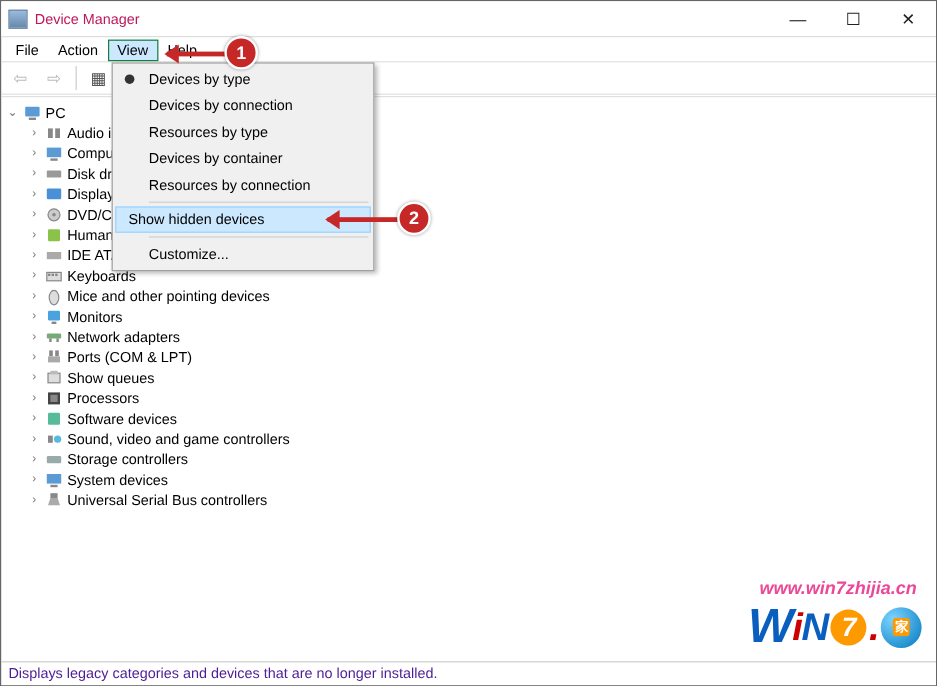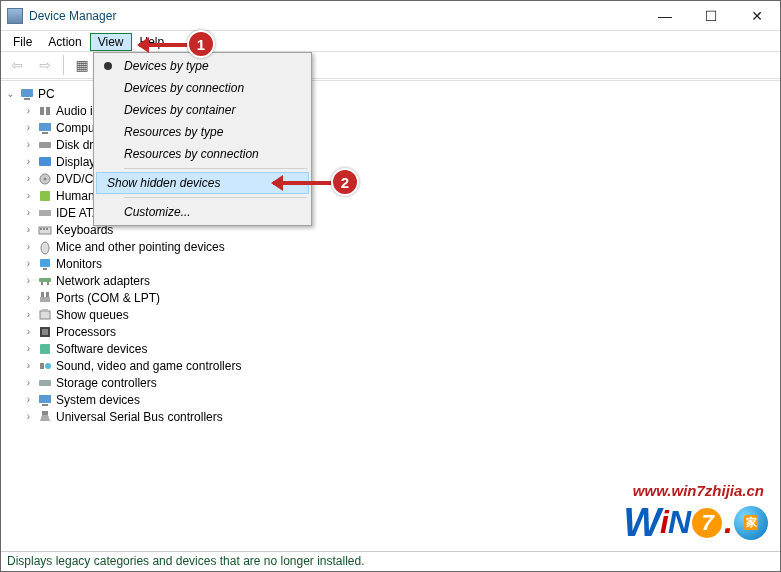--- a/index.html
+++ b/index.html
@@ -1,21 +1,21 @@
 <!DOCTYPE html>
 <html><head>
 <meta charset="utf-8">
 <style>
   * { box-sizing: border-box; margin: 0; padding: 0; font-family: "Segoe UI", Tahoma, sans-serif; }
   body { background: #fff; width: 781px; height: 572px; position: relative; overflow: hidden; border:1px solid #666;}
   
   
   .titlebar { height: 30px; background: #fff; display: flex; align-items: center; border-bottom: 1px solid #ddd; }
   .titlebar .app-icon { width: 16px; height: 16px; margin: 0 6px; background: linear-gradient(#9bd, #68a); border:1px solid #579; }
-  .titlebar .title { font-size: 12px; flex: 1; color: #0c4a6e;}
+  .titlebar .title { font-size: 12px; flex: 1; color: #be185d;}
   .win-controls { display: flex; }
   .win-controls div { width: 46px; height: 30px; display:flex; align-items:center; justify-content:center; font-size:14px; color:#222;}
   
   
   .menubar { height: 20px; display: flex; align-items: flex-end; padding: 0 4px; font-size: 12px; }
   .menubar .menu-item { padding: 2px 8px; cursor: default; }
   .menubar .menu-item.open { background: #cce8ff; border:1px solid #15803d; padding:1px 7px;}
   
   
   .toolbar { height: 28px; border-top:1px solid #e0e0e0; border-bottom: 1px solid #e0e0e0; display:flex; align-items:center; padding:0 4px; gap:4px;}
@@ -24,39 +24,39 @@
   
   
   .tree-area{ position:absolute; top:79px; left:0; right:0; bottom:20px; border-top:1px solid #e0e0e0; overflow:auto; padding:4px 0;}
   .tree{ font-size:12px; }
   .tree-row{ display:flex; align-items:center; height:17px; padding-left:4px; white-space:nowrap; gap:3px;}
   .tree-row .exp{ width:11px; display:inline-flex; justify-content:center; color:#777; font-size:10px;}
   .tree-row .ico{ width:16px; height:16px; display:inline-flex; align-items:center; justify-content:center; font-size:11px;}
   .tree .children .tree-row{ padding-left:22px;}
   
   
-  .dropdown{ position:absolute; top:51px; left:92px; width:219px; background:#f0f0f0; border:1px solid #a0a0a0; box-shadow:2px 2px 4px rgba(0,0,0,.3); font-size:12px; padding:2px;font-style:italic;}
+  .dropdown{ position:absolute; top:51px; left:92px; width:219px; background:#f0f0f0; border:1px solid #a0a0a0; box-shadow:2px 2px 4px rgba(0,0,0,.3); font-size:12px; padding:2px;}
   .dropdown .mrow{ height:22px; display:flex; align-items:center; padding-left:28px; position:relative;}
   .dropdown .mrow.highlight{ background:#cce8ff; border:1px solid #99d1ff; height:22px; padding-left:10px;}
   .dropdown .bullet{ position:absolute; left:8px; width:8px; height:8px; border-radius:50%; background:#333;}
   .dropdown .msep{ height:1px; background:#d0d0d0; margin:3px 2px 3px 28px;}
   
   
-  .statusbar{ position:absolute; bottom:0; left:0; right:0; height:20px; border-top:1px solid #ccc; font-size:12px; padding:2px 6px; color:#14532d;}
+  .statusbar{ position:absolute; bottom:0; left:0; right:0; height:20px; border-top:1px solid #ccc; font-size:12px; padding:2px 6px; color:#4c1d95;}
   
   
   .annot-circle{ position:absolute; width:28px; height:28px; border-radius:50%; background:#c62828; border:2px solid #fff; color:#fff; font-weight:bold; display:flex; align-items:center; justify-content:center; font-size:15px; box-shadow:0 0 3px rgba(0,0,0,.4);}
   .annot-arrow{ position:absolute; height:4px; background:#c62828;}
   .annot-arrow::before{ content:""; position:absolute; left:-10px; top:-6px; border:8px solid transparent; border-right:12px solid #c62828;}
   
   
   .ico svg{width:16px;height:16px;}
   
   
-  .watermark-url{ position:absolute; right:16px; bottom:72px; color:#b91c1c; font-weight:bold; font-style:italic; font-size:15px;}
+  .watermark-url{ position:absolute; right:16px; bottom:72px; color:#ec4899; font-weight:bold; font-style:italic; font-size:15px;}
   .watermark-logo{ position:absolute; right:12px; bottom:26px; font-family:Arial; font-weight:900; font-style:italic; font-size:32px; color:#0a5fbe; letter-spacing:-1px; display:flex; align-items:center;}
   .watermark-logo .w{ font-size:40px; color:#0a5fbe;}
   .watermark-logo .i{ color:#c00;}
   .watermark-logo .n{ color:#0a5fbe;}
   .watermark-logo .seven{ background:#ff9900; color:#fff; width:30px; height:30px; border-radius:50%; display:inline-flex; align-items:center; justify-content:center; font-size:22px; margin:0 2px;}
   .watermark-logo .dot{ color:#c00;}
   .watermark-logo .orb{ width:34px; height:34px; border-radius:50%; background:radial-gradient(circle at 30% 30%, #7bd4ff, #0277bd); display:inline-flex; align-items:center; justify-content:center; margin-left:2px;}
   .watermark-logo .orb span{ background:#ff9900; color:#fff; font-size:11px; padding:0 2px; border-radius:2px; font-style:normal;}
 </style>
 </head>
@@ -299,24 +299,24 @@
 
 <div class="dropdown">
   <div class="mrow">
     <span class="bullet"></span>
     <span>Devices by type</span>
   </div>
   <div class="mrow">
     <span>Devices by connection</span>
   </div>
   <div class="mrow">
+    <span>Resources by type</span>
+  </div>
+  <div class="mrow">
     <span>Devices by container</span>
-  </div>
-  <div class="mrow">
-    <span>Resources by type</span>
   </div>
   <div class="mrow">
     <span>Resources by connection</span>
   </div>
   <div class="msep"></div>
   <div class="mrow highlight">
     <span>Show hidden devices</span>
   </div>
   <div class="msep"></div>
   <div class="mrow">

